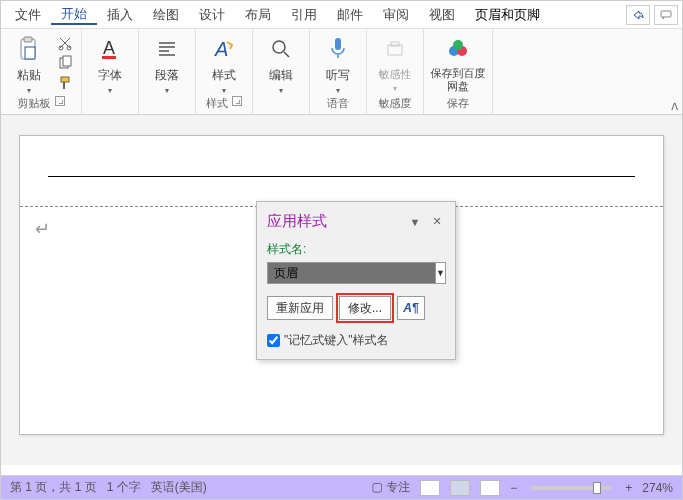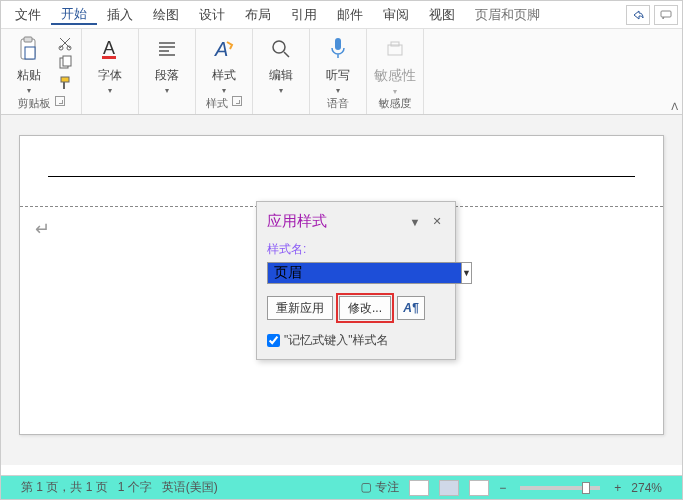--- a/index.html
+++ b/index.html
@@ -1,20 +1,20 @@
 <!DOCTYPE html>
 <html><head>
 <meta charset="utf-8">
 <style>
 *{box-sizing:border-box;margin:0;padding:0;font-family:"Microsoft YaHei",sans-serif}
 body{width:683px;height:500px;background:#fff;overflow:hidden;border:1px solid #ccc;position:relative;font-size:12px;color:#333}
 .tabs{height:28px;display:flex;align-items:center;padding:0 4px;border-bottom:1px solid #e0e0e0}
 .tab{padding:0 10px;font-size:13px;color:#444;cursor:pointer}
 .tab.active{color:#2b579a;border-bottom:2px solid #2b579a}
-.tab.blue{color:#737373}
+.tab.blue{color:#000000}
 .tab-spacer{flex:1}
 .tab-btn{width:24px;height:20px;border:1px solid #ccc;margin-left:4px;display:flex;align-items:center;justify-content:center;color:#2b579a;background:#fff}
 .ribbon{height:86px;display:flex;border-bottom:1px solid #d0d0d0;background:#fafafa;position:relative}
 .rgroup{display:flex;flex-direction:column;align-items:center;justify-content:space-between;border-right:1px solid #e0e0e0;padding:4px 6px 2px}
 .rgroup-body{display:flex;align-items:flex-start;gap:4px;flex:1}
 .rgroup-label{font-size:11px;color:#666;height:16px;display:flex;align-items:flex-start;gap:2px}
 .rbig{display:flex;flex-direction:column;align-items:center;width:44px;gap:2px;cursor:pointer}
 .rbig .ico{width:32px;height:32px;display:flex;align-items:center;justify-content:center}
 .rbig .lbl{font-size:12px;color:#444}
 .rbig .dd{font-size:8px;color:#666}
@@ -24,31 +24,31 @@
 .collapse{position:absolute;right:4px;bottom:2px;font-size:10px;color:#666;cursor:pointer}
 .doc{position:relative;height:350px;background:#f3f3f3;overflow:hidden}
 .page{position:absolute;left:18px;right:18px;top:20px;height:300px;background:#fff;border:1px solid #bbb;box-shadow:1px 1px 3px rgba(0,0,0,0.1)}
 .page-inner{margin:40px 28px 0;border-bottom:1px solid #000;height:1px}
 .dashed{position:absolute;left:0;right:0;top:25px;border-top:1.5px dashed #888}
 .ret{position:absolute;left:15px;top:40px;font-size:18px;color:#999}
 .pane{position:absolute;left:255px;top:200px;width:200px;background:#f0f0f0;border:1px solid #bbb;box-shadow:2px 2px 6px rgba(0,0,0,0.2);padding:10px}
 .pane-hdr{display:flex;align-items:center;margin-bottom:10px}
 .pane-title{font-size:15px;color:#a21caf;flex:1}
 .pane-ctl{width:16px;height:16px;display:flex;align-items:center;justify-content:center;color:#666;cursor:pointer;margin-left:6px;font-size:11px}
-.pane-lbl{font-size:12px;color:#8b5cf6;margin-bottom:4px}
+.pane-lbl{font-size:12px;color:#15803d;margin-bottom:4px}
 .pane-combo{display:flex;margin-bottom:12px}
-.pane-combo input{flex:1;height:22px;border:1px solid #999;padding:0 6px;font-size:14px;background:#1d4ed8}
+.pane-combo input{flex:1;height:22px;border:1px solid #999;padding:0 6px;font-size:12px;background:#737373}
 .pane-combo .dd{width:18px;height:22px;border:1px solid #999;border-left:none;background:#fff;display:flex;align-items:center;justify-content:center;font-size:9px}
 .pane-row{display:flex;gap:6px;margin-bottom:12px}
 .pane-btn{height:24px;border:1px solid #999;background:#fdfdfd;padding:0 8px;font-size:12px;display:flex;align-items:center;cursor:pointer}
 .pane-btn.hl{outline:2px solid #e03030;outline-offset:1px}
 .pane-btn.ic{width:28px;justify-content:center;color:#2b579a;font-style:italic;font-weight:bold}
 .pane-chk{display:flex;align-items:center;gap:4px;font-size:12px;color:#444}
 .pane-chk input{width:13px;height:13px}
-.status{position:absolute;left:0;right:0;bottom:0;height:24px;background:#5eead4;border-top:1px solid #d0d0d0;display:flex;align-items:center;padding:0 20px;font-size:12px;color:#555;gap:10px}
+.status{position:absolute;left:0;right:0;bottom:0;height:24px;background:#c4b5fd;border-top:1px solid #d0d0d0;display:flex;align-items:center;padding:0 9px;font-size:12px;color:#555;gap:10px}
 .status .sp{flex:1}
 .vbtn{width:20px;height:16px;border:1px solid #bbb;background:#fff}
 .vbtn.active{background:#d0d8e8}
 .slider{width:80px;height:4px;background:#ccc;position:relative;margin:0 4px}
 .slider .th{position:absolute;right:10px;top:-4px;width:8px;height:12px;background:#fff;border:1px solid #888}
 svg{display:block}
 </style>
 </head>
 <body>
 
@@ -206,29 +206,46 @@
 
   <div class="rgroup">
     <div class="rgroup-body">
         <div class="rbig" style="opacity:.5">
       <div class="ico">
             <svg width="24" height="24" viewBox="0 0 24 24">
               <rect x="5" y="8" width="14" height="10" fill="none" stroke="#999"></rect>
               <rect x="8" y="5" width="8" height="4" fill="none" stroke="#999"></rect>
             </svg>
           </div>
-      <div class="lbl" style="font-size:14px">敏感性</div>
+      <div class="lbl" style="font-size:11px">敏感性</div>
           <div class="dd">▾</div>
     </div>
       </div>
     <div class="rgroup-label">
         <span>敏感度</span>
       </div>
   </div>
 
+  <div class="rgroup">
+    <div class="rgroup-body">
+        <div class="rbig" style="width:56px">
+      <div class="ico">
+            <svg width="28" height="24" viewBox="0 0 28 24">
+              <circle cx="10" cy="14" r="5" fill="#3d8bdb"></circle>
+              <circle cx="18" cy="14" r="5" fill="#e04050"></circle>
+              <circle cx="14" cy="8" r="5" fill="#30b060"></circle>
+            </svg>
+          </div>
+      <div class="lbl" style="font-size:11px;line-height:1.2;text-align:center">保存到百度网盘</div>
+    </div>
+      </div>
+    <div class="rgroup-label">
+        <span>保存</span>
+      </div>
+  </div>
 
   <div class="collapse">ᐱ</div>
 </div>
 
 <div class="doc">
   <div class="page">
     <div class="page-inner"></div>
     <div class="dashed" style="top:70px"></div>
     <div class="ret" style="top:82px">↵</div>
   </div>

